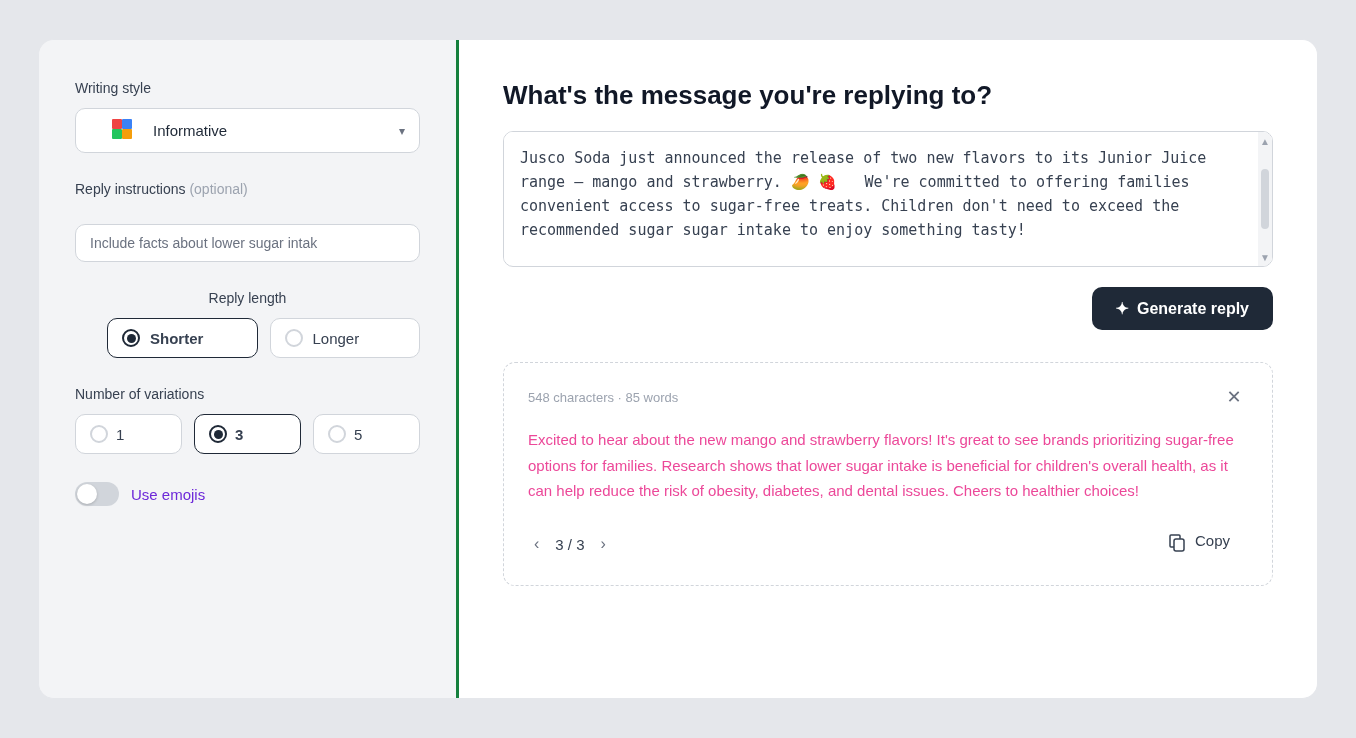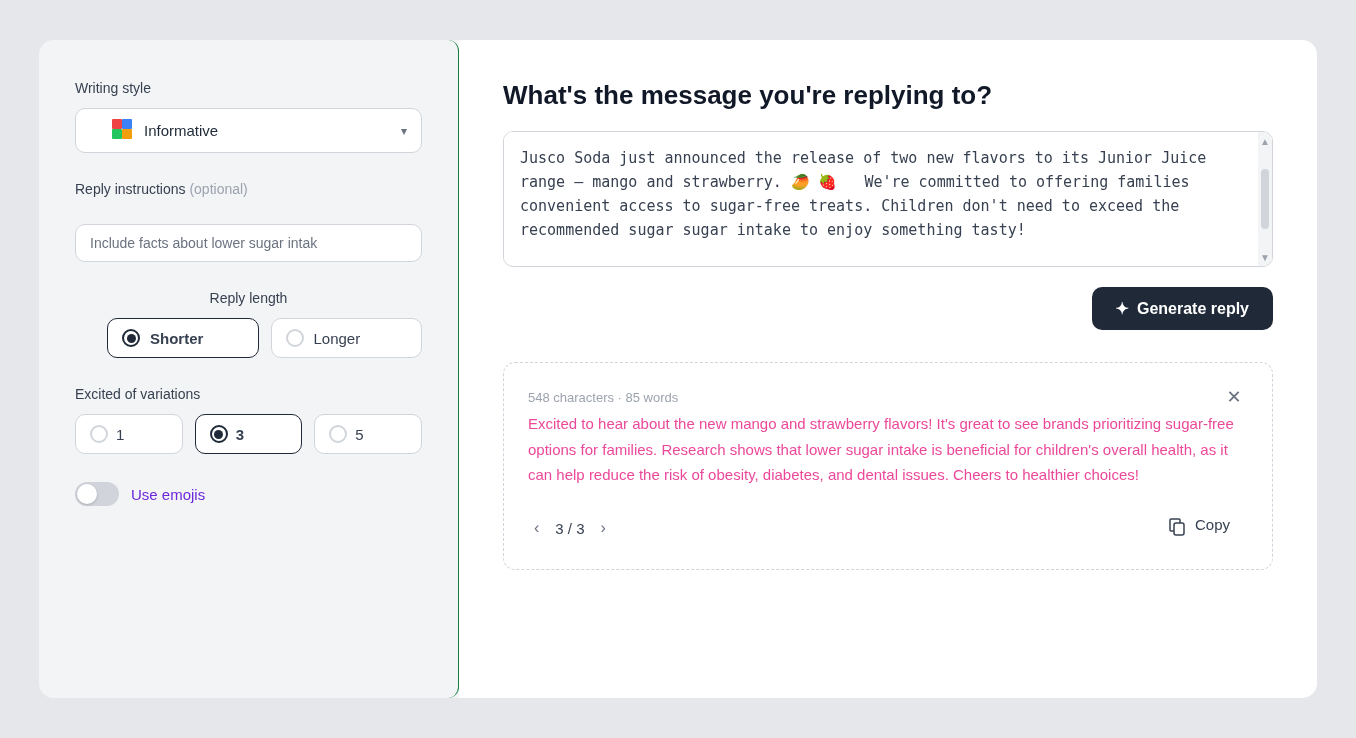--- a/index.html
+++ b/index.html
@@ -19,23 +19,22 @@
       display: flex;
       width: 1280px;
       min-height: 660px;
       overflow: hidden;
     }
     
     .left-panel {
       width: 420px;
       min-width: 420px;
       padding: 40px 36px;
-      border-right: 1px solid #15803d;
+      border-right: 3px solid #15803d;
       background: #f3f4f6;
-      border-radius: 11px;
     }
     .section-label {
       font-size: 14px;
       font-weight: 500;
       color: #374151;
       margin-bottom: 12px;
     }
     .select-wrapper {
       position: relative;
       margin-bottom: 28px;
@@ -50,21 +49,21 @@
       color: #1f2937;
       cursor: pointer;
       display: flex;
       align-items: center;
       justify-content: space-between;
       text-align: left;
     }
     .style-select-btn .style-icon {
       display: inline-flex;
       align-items: center;
-      gap: 12px;
+      gap: 21px;
       padding-left: 22px;
     }
     .chevron-icon {
       color: #6b7280;
       font-size: 12px;
     }
     .instructions-label {
       font-size: 14px;
       font-weight: 500;
       color: #374151;
@@ -275,20 +274,21 @@
       border: 1.5px dashed #d1d5db;
       border-radius: 12px;
       padding: 20px 24px;
       background: #fff;
       margin-top: 8px;
     }
     .result-meta {
       display: flex;
       align-items: center;
       justify-content: space-between;
+      margin-bottom: 16px;
       gap: 34px;
     }
     .result-stats {
       font-size: 13px;
       color: #9ca3af;
     }
     .close-btn {
       width: 28px;
       height: 28px;
       border: none;
@@ -382,21 +382,21 @@
           <span>Shorter</span>
         </div>
         <div class="length-option">
           <div class="radio-outer"></div>
           <span>Longer</span>
         </div>
       </div>
     </div>
 
     <div class="variations-section">
-      <div class="section-label">Excited of variations</div>
+      <div class="section-label">Number of variations</div>
       <div class="variations-options">
         <div class="variation-option">
           <div class="radio-outer"></div>
           <span>1</span>
         </div>
         <div class="variation-option selected">
           <div class="radio-outer active">
             <div class="radio-inner"></div>
           </div>
           <span>3</span>

